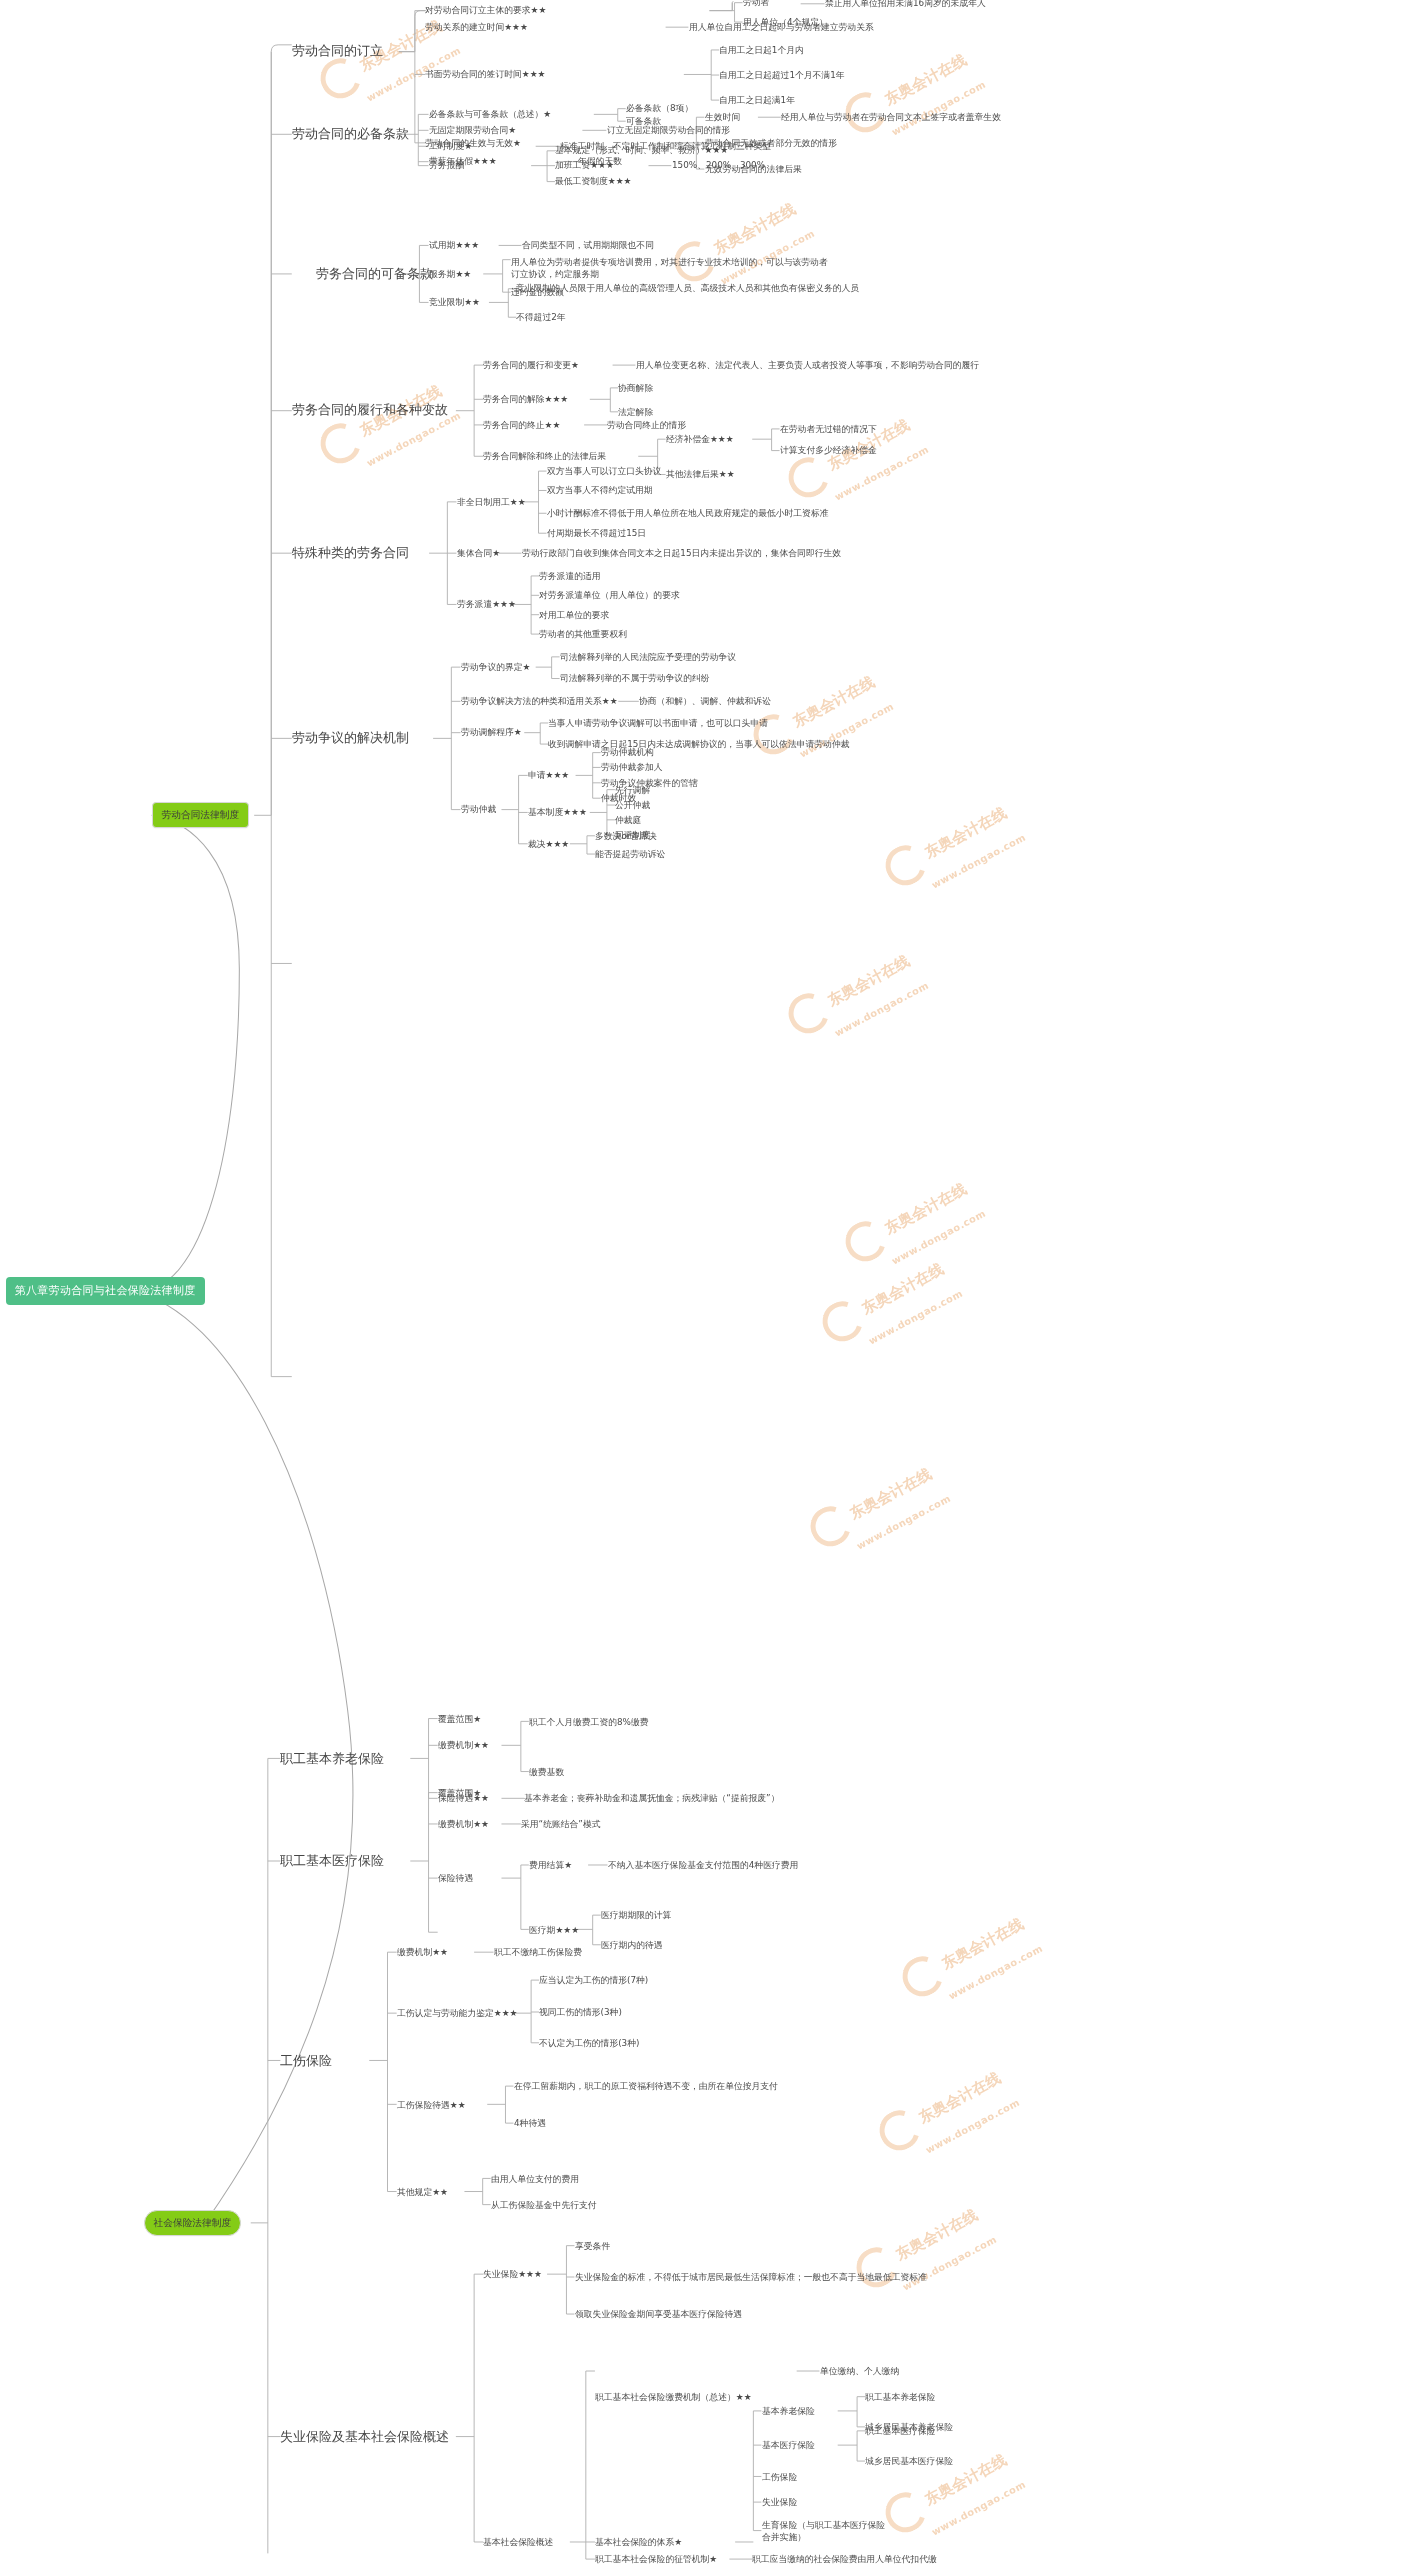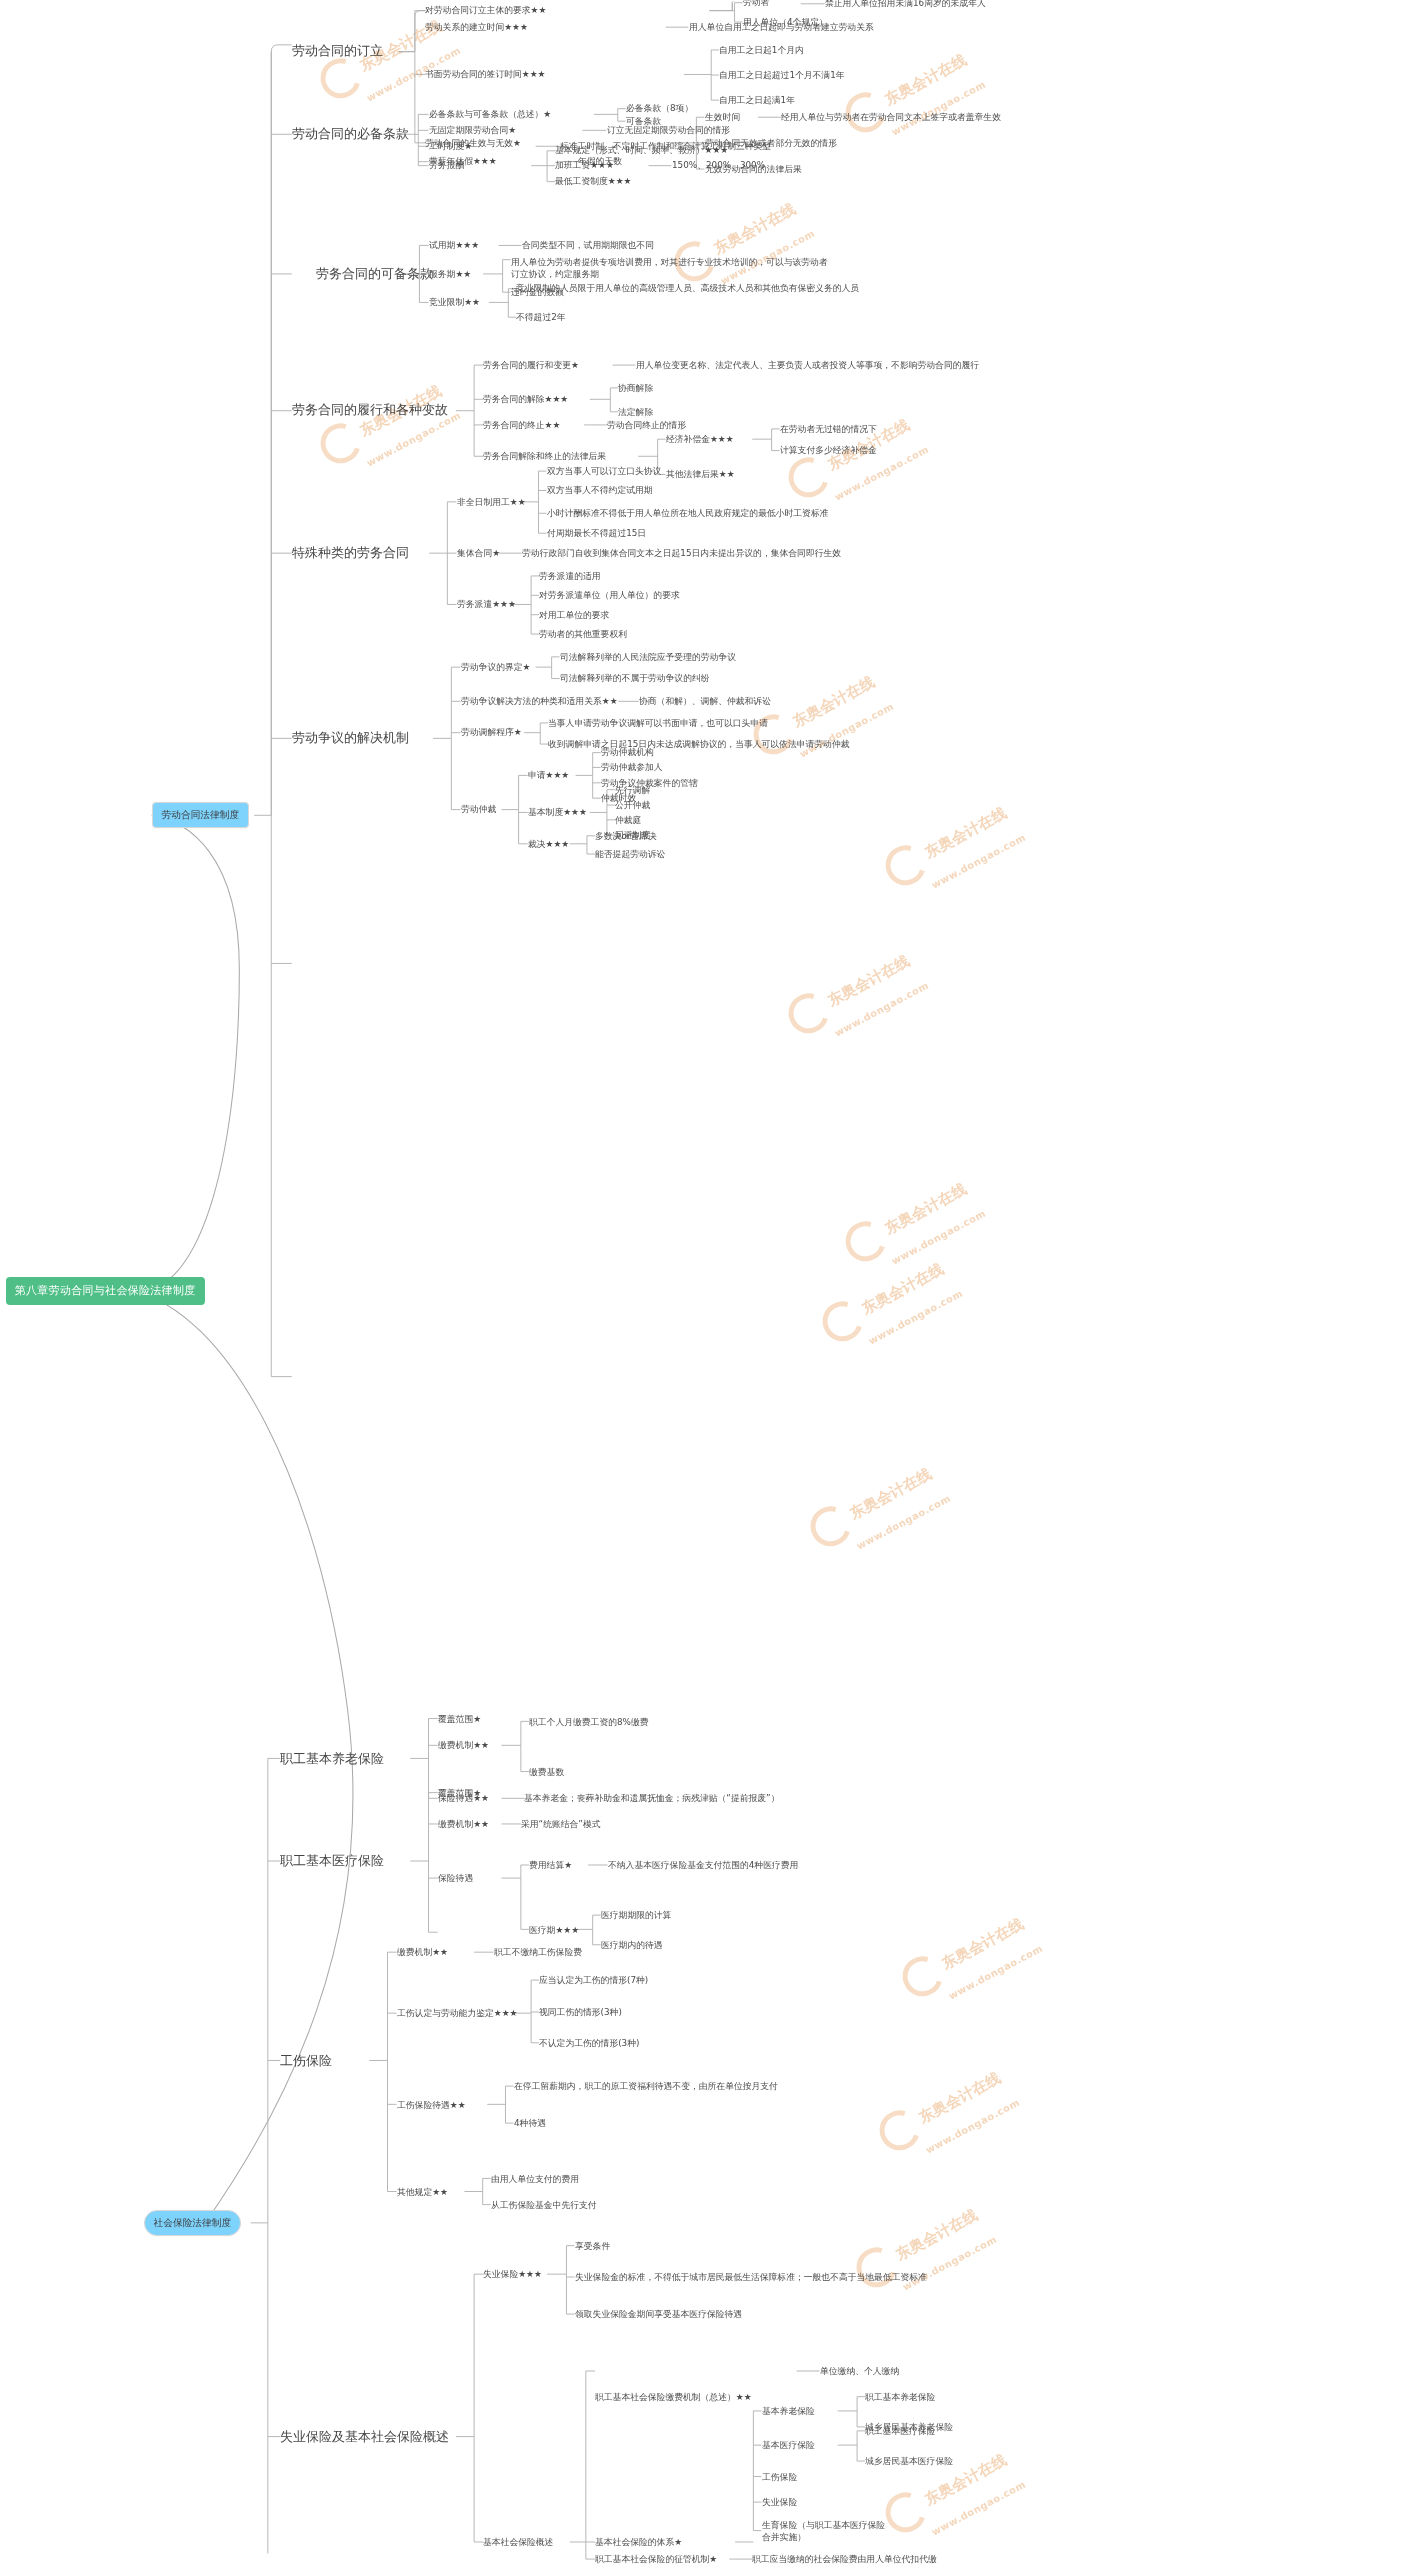--- a/index.html
+++ b/index.html
@@ -46,21 +46,21 @@
     white-space:nowrap;
     transform:translateY(-50%);
   }
   .node.wrap{white-space:normal;}
   .lvl1{
     font-size:9.7px;
     color:#3c3c3c;
     border:0.6px solid #d8d8d8;
     border-radius:4px;
     padding:5.1px 8.6px;
-    background:#7dd3fc;
+    background:#84cc16;
     box-shadow:0 0.6px 1.1px rgba(0,0,0,.04);
   }
   .root{
     font-size:11px;
     color:#ffffff;
     background:#4fbf87;
     border-radius:4px;
     padding:6.3px 9px;
     font-weight:500;
     letter-spacing:0.3px;

